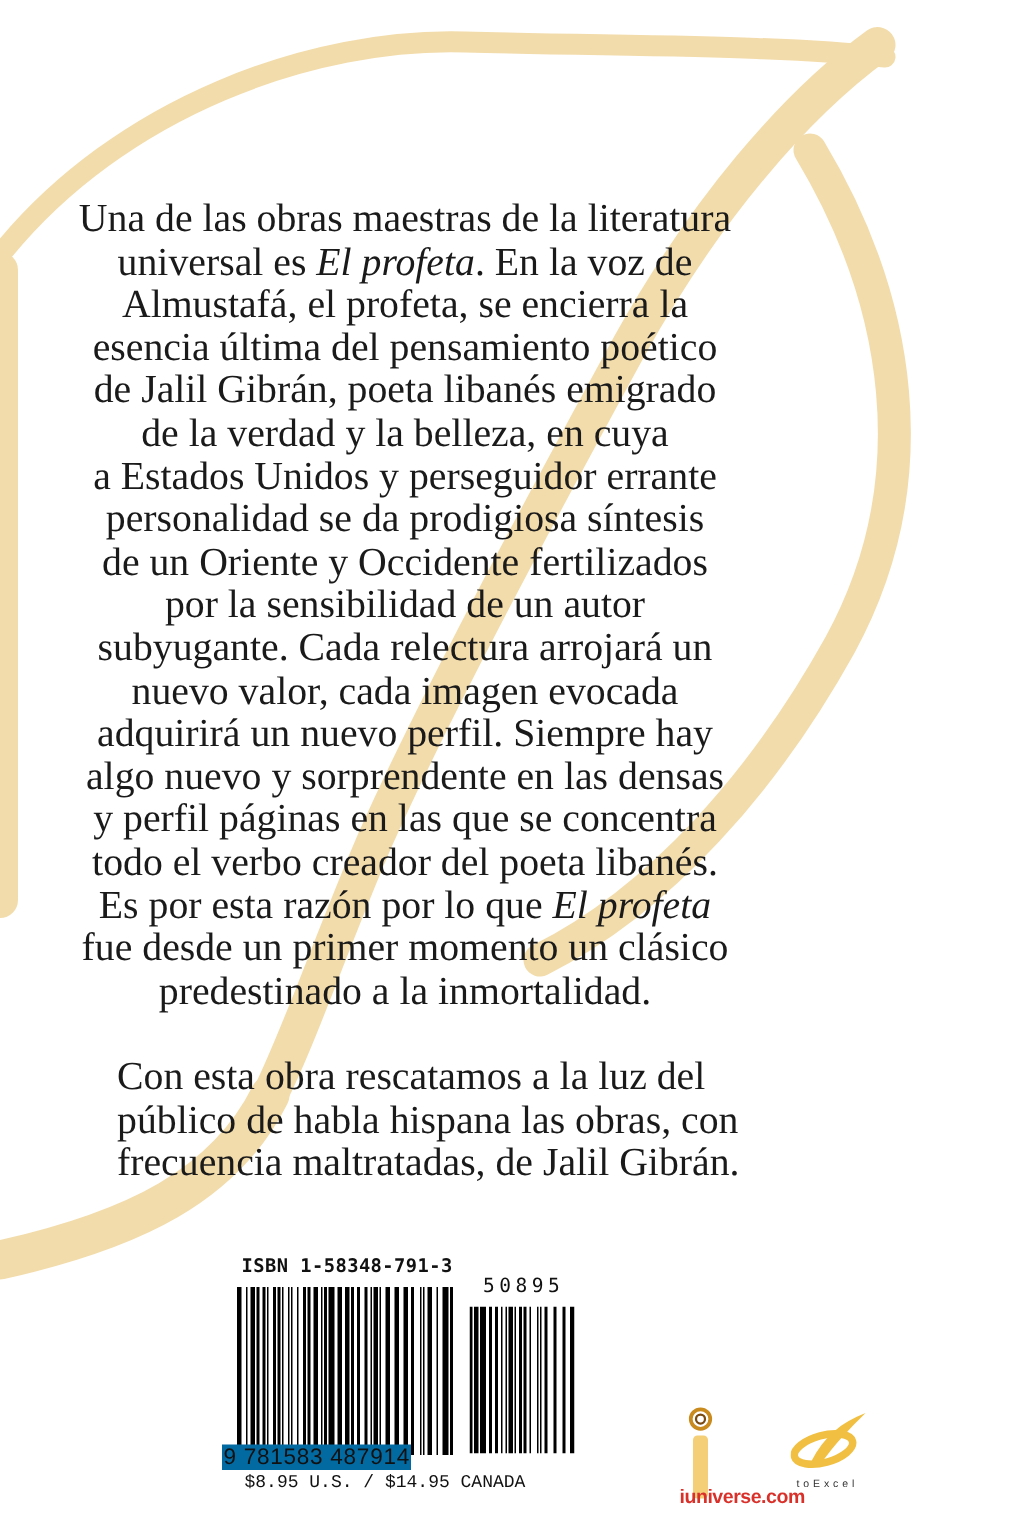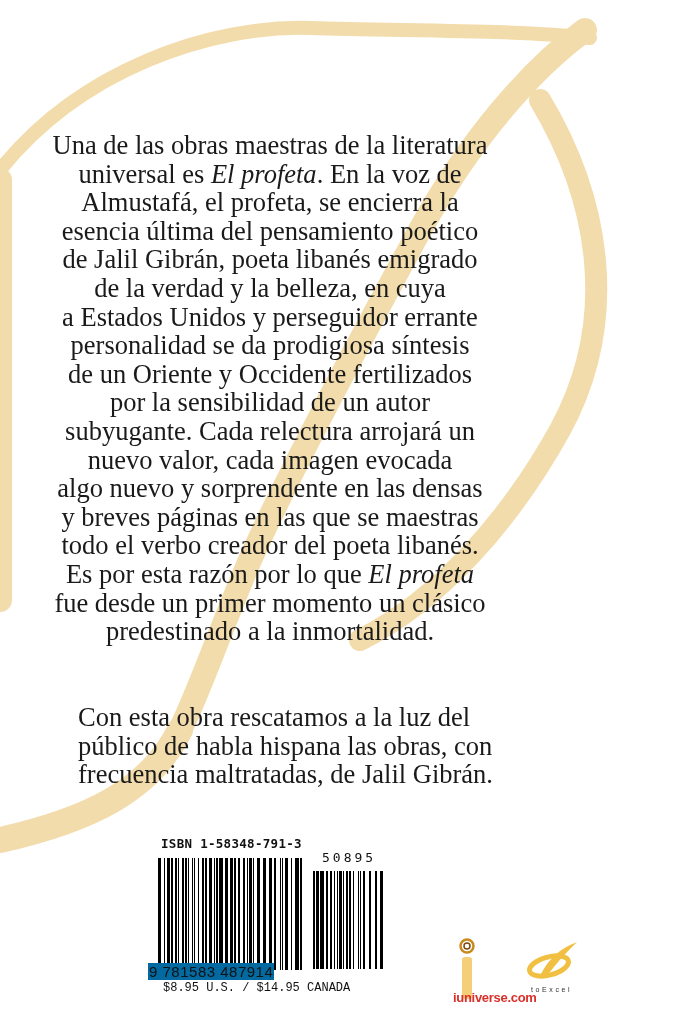--- a/index.html
+++ b/index.html
@@ -74,22 +74,23 @@
     <span class="line">Almustafá, el profeta, se encierra la</span>
     <span class="line">esencia última del pensamiento poético</span>
     <span class="line">de Jalil Gibrán, poeta libanés emigrado</span>
     <span class="line">de la verdad y la belleza, en cuya</span>
     <span class="line">a Estados Unidos y perseguidor errante</span>
     <span class="line">personalidad se da prodigiosa síntesis</span>
     <span class="line">de un Oriente y Occidente fertilizados</span>
     <span class="line">por la sensibilidad de un autor</span>
     <span class="line">subyugante. Cada relectura arrojará un</span>
     <span class="line">nuevo valor, cada imagen evocada</span>
+    <span class="line">adquirirá un nuevo perfil. Siempre hay</span>
     <span class="line">algo nuevo y sorprendente en las densas</span>
-    <span class="line">y breves páginas en las que se maestras</span>
+    <span class="line">y perfil páginas en las que se concentra</span>
     <span class="line">todo el verbo creador del poeta libanés.</span>
     <span class="line">Es por esta razón por lo que <i>El profeta</i></span>
     <span class="line">fue desde un primer momento un clásico</span>
     <span class="line">predestinado a la inmortalidad.</span>
   </div>
 <div class="body-text para2" id="p2">
     <span class="line"> Con esta obra rescatamos a la luz del</span>
     <span class="line">público de habla hispana las obras, con</span>
     <span class="line">frecuencia maltratadas, de Jalil  Gibrán.</span>
   </div>

